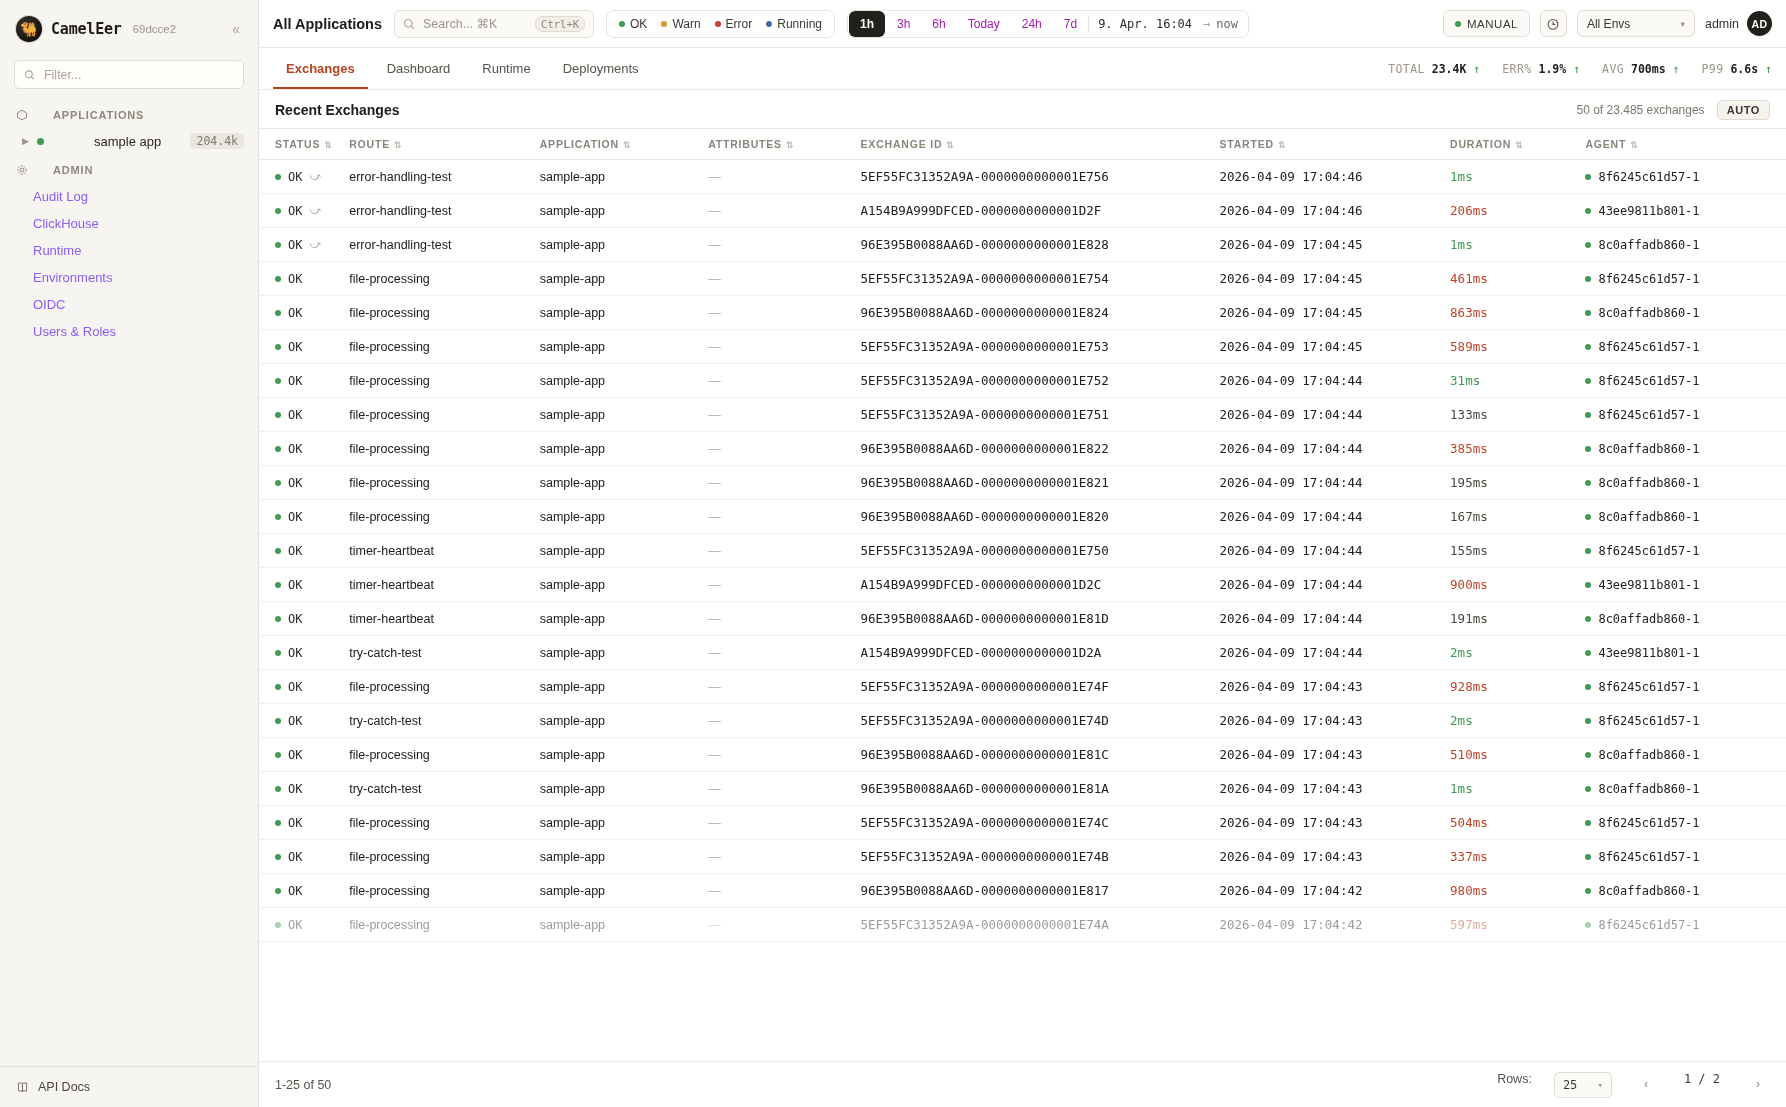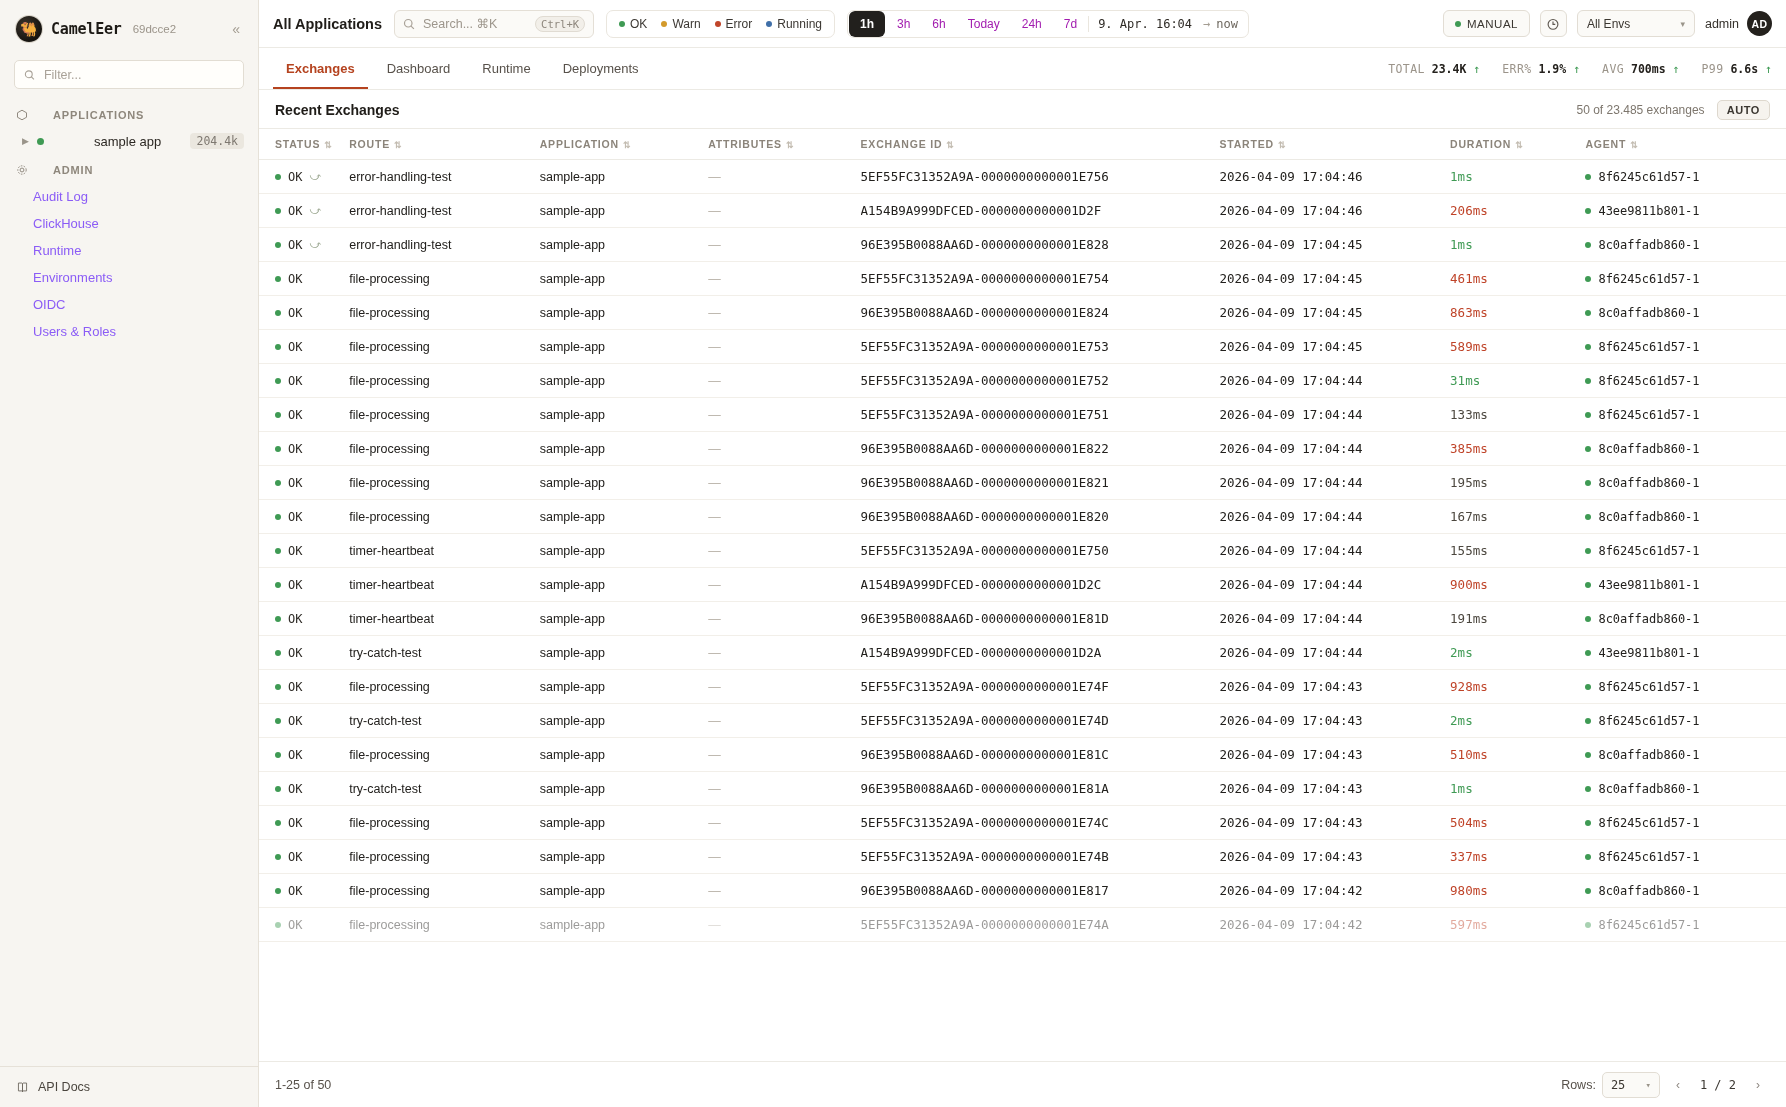--- a/index.html
+++ b/index.html
@@ -388,21 +388,21 @@
     display: flex;
     align-items: center;
     padding: 0 16px;
     border-top: 1px solid #eceae4;
     background: #fff;
     font-size: 12.5px;
     color: #57514a;
   }
   .foot-right {
     margin-left: auto;
-    display: flex; align-items: center; gap: 6px;
+    display: flex; align-items: flex-start; gap: 22px;
   }
   .rows-select {
     display: flex; align-items: center;
     border: 1px solid #e2ddd4;
     border-radius: 5px;
     height: 26px;
     padding: 0 8px;
     min-width: 58px;
     font-family: "DejaVu Sans Mono", monospace;
     font-size: 12px;

